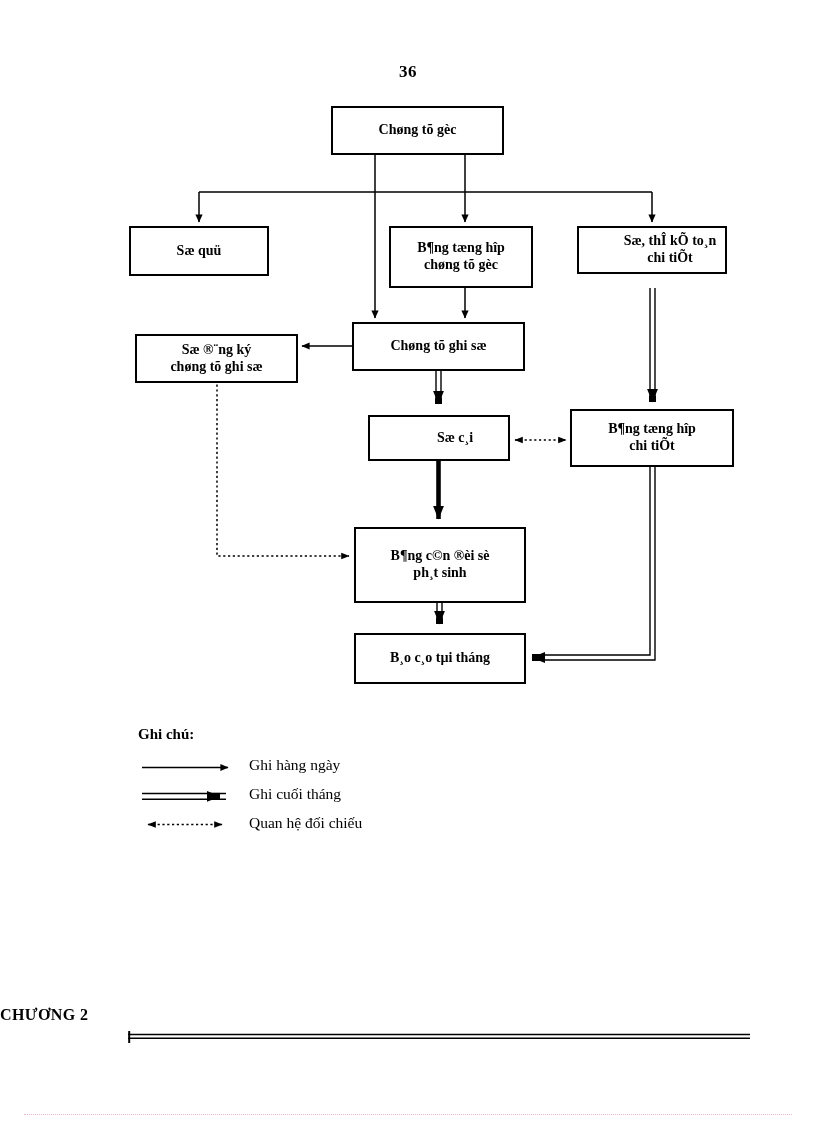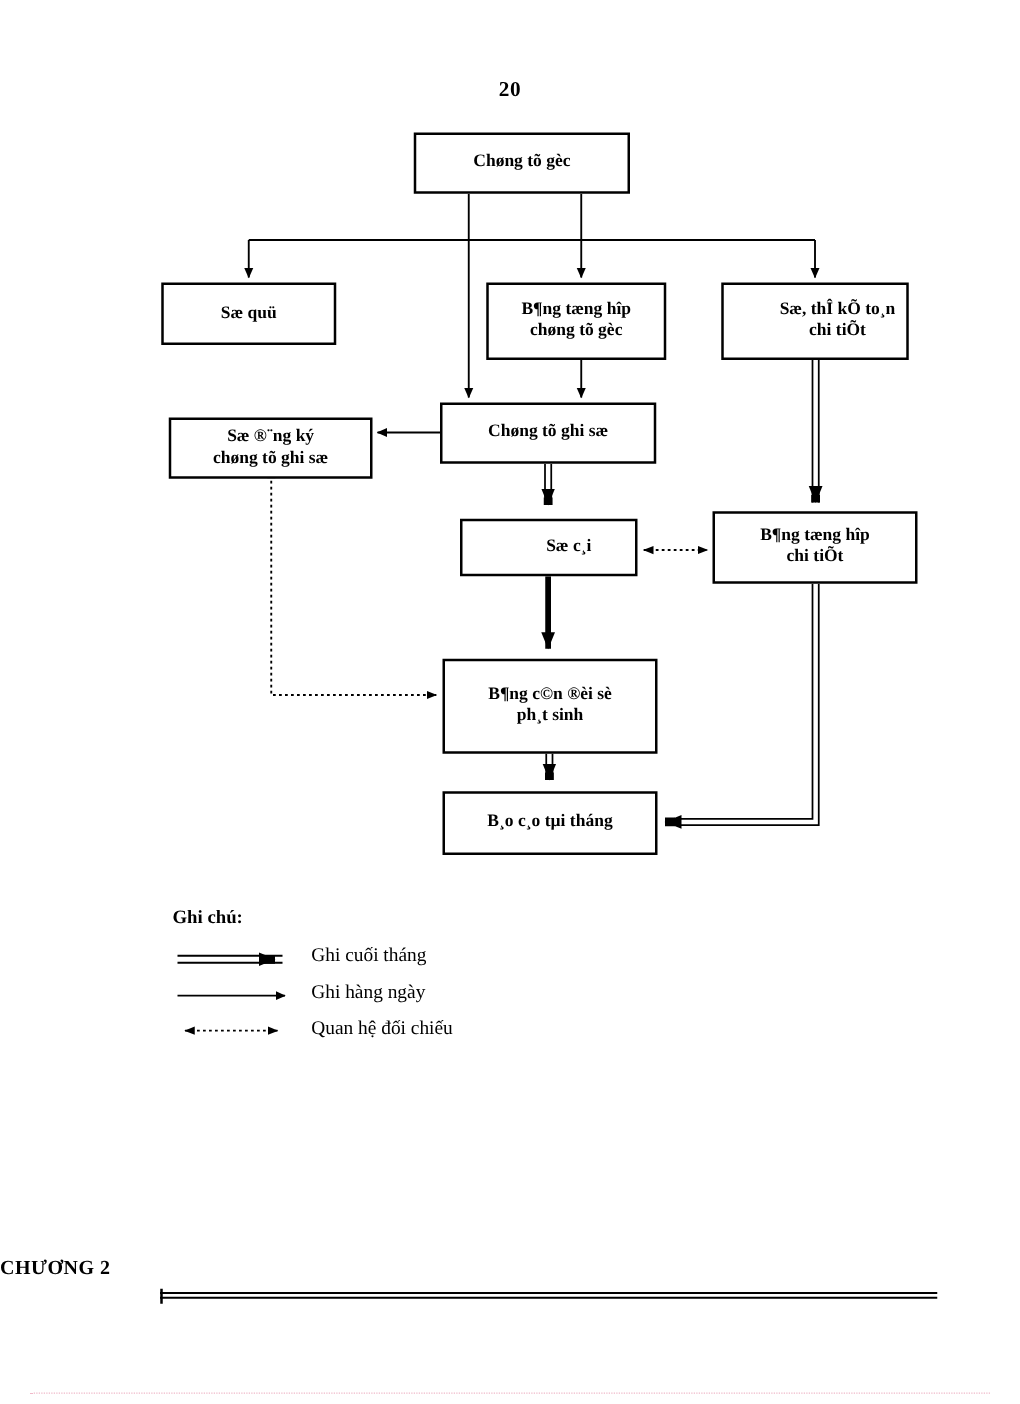--- a/index.html
+++ b/index.html
@@ -65,21 +65,21 @@
   }
   .node .lbl {
     display: block;
     white-space: pre-line;
   }
 
   
   #n-chungtugoc   { left: 331px; top: 106px; width: 173px; height: 49px; }
   #n-soquy        { left: 129px; top: 226px; width: 140px; height: 50px; }
   #n-bangtonghop  { left: 389px; top: 226px; width: 144px; height: 62px; }
-  #n-sothekotoan  { left: 577px; top: 226px; width: 150px; height: 62px; padding-left: 40px; }
+  #n-sothekotoan  { left: 577px; top: 226px; width: 150px; height: 48px; padding-left: 40px; }
   #n-sodangky     { left: 135px; top: 322px; width: 163px; height: 49px; margin-top: 12px; }
   #n-chungtughiso { left: 352px; top: 322px; width: 173px; height: 49px; }
   #n-socai        { left: 368px; top: 415px; width: 142px; height: 46px; padding-left: 36px; }
   #n-bangtonghopct{ left: 570px; top: 409px; width: 164px; height: 58px; }
   #n-bangcandoi   { left: 354px; top: 527px; width: 172px; height: 76px; }
   #n-baocao       { left: 354px; top: 633px; width: 172px; height: 51px; }
 
   
   #legend {
     position: absolute;
@@ -139,21 +139,21 @@
     width: 768px;
     height: 0;
     border-top: 1px dotted #f0b8c8;
   }
 </style>
 </head>
 <body>
 
 <div id="page">
 
-  <div class="page-number">20</div>
+  <div class="page-number">36</div>
 
   <svg id="connectors" viewBox="0 0 816 1123" width="816" height="1123">
     <defs>
       <marker id="ah-thin" markerWidth="9" markerHeight="9" refX="7.6" refY="4.5" orient="auto" markerUnits="userSpaceOnUse">
         <path d="M0,0.9 L8.2,4.5 L0,8.1 Z" fill="#000"></path>
       </marker>
       <marker id="ah-thin-rev" markerWidth="9" markerHeight="9" refX="0.6" refY="4.5" orient="auto" markerUnits="userSpaceOnUse">
         <path d="M8.2,0.9 L0,4.5 L8.2,8.1 Z" fill="#000"></path>
       </marker>
       <marker id="ah-fat" markerWidth="15" markerHeight="13" refX="13.2" refY="6.5" orient="auto" markerUnits="userSpaceOnUse">
@@ -249,39 +249,39 @@
     <span class="lbl">B¶ng c©n ®èi sè
 ph¸t sinh</span>
   </div>
 
   <div class="node" id="n-baocao">
     <span class="lbl">B¸o c¸o tµi tháng</span>
   </div>
 
   <div id="legend">
     <div class="legend-title">Ghi chú:</div>
+
+    <div class="legend-row">
+      <svg class="legend-art" viewBox="0 0 100 29" width="100" height="29">
+        <path d="M2,14.5 L88,14.5" stroke="#000" stroke-width="1.4" fill="none" marker-end="url(#ah-thin)"></path>
+      </svg>
+      <span class="legend-text">Ghi hàng ngày</span>
+    </div>
 
     <div class="legend-row">
       <svg class="legend-art" viewBox="0 0 100 29" width="100" height="29">
         <path d="M2,11.6 L86,11.6" stroke="#000" stroke-width="1.5" fill="none"></path>
         <path d="M2,17.2 L86,17.2" stroke="#000" stroke-width="1.5" fill="none"></path>
         <path d="M70,14.4 L80,14.4" stroke="#000" stroke-width="7" fill="none" marker-end="url(#ah-fat)"></path>
       </svg>
       <span class="legend-text">Ghi cuối tháng</span>
     </div>
 
     <div class="legend-row">
       <svg class="legend-art" viewBox="0 0 100 29" width="100" height="29">
-        <path d="M2,14.5 L88,14.5" stroke="#000" stroke-width="1.4" fill="none" marker-end="url(#ah-thin)"></path>
-      </svg>
-      <span class="legend-text">Ghi hàng ngày</span>
-    </div>
-
-    <div class="legend-row">
-      <svg class="legend-art" viewBox="0 0 100 29" width="100" height="29">
         <path d="M8,13.5 L82,13.5" stroke="#000" stroke-width="1.5" fill="none" stroke-dasharray="2.2 2.6" marker-start="url(#ah-dot-rev)" marker-end="url(#ah-dot)"></path>
       </svg>
       <span class="legend-text">Quan hệ đối chiếu</span>
     </div>
   </div>
 
   <div class="chapter-title">CHƯƠNG 2</div>
 
   <svg id="footer-rule" viewBox="0 0 622 14" width="622" height="14">
     <path d="M1.2,1 L1.2,13" stroke="#000" stroke-width="2" fill="none"></path>

